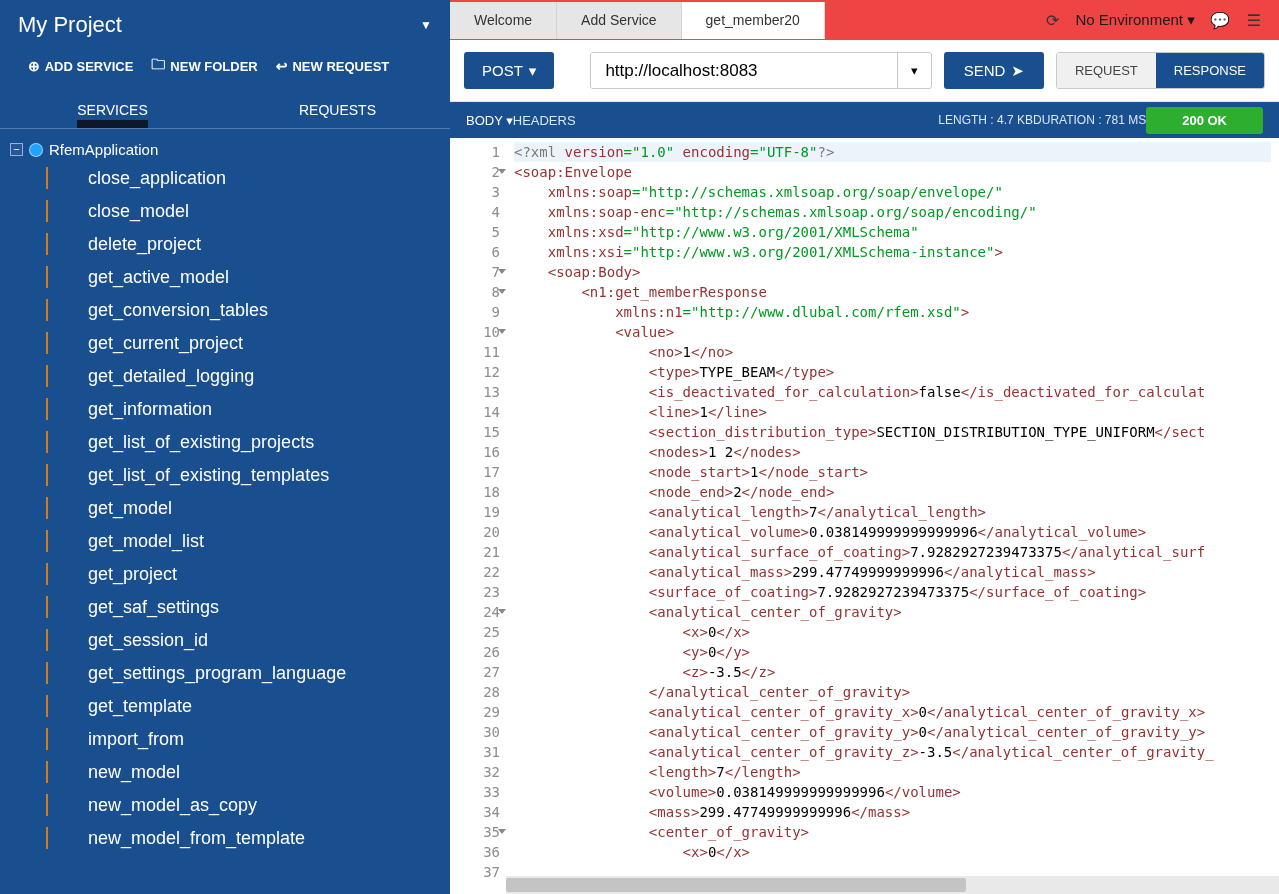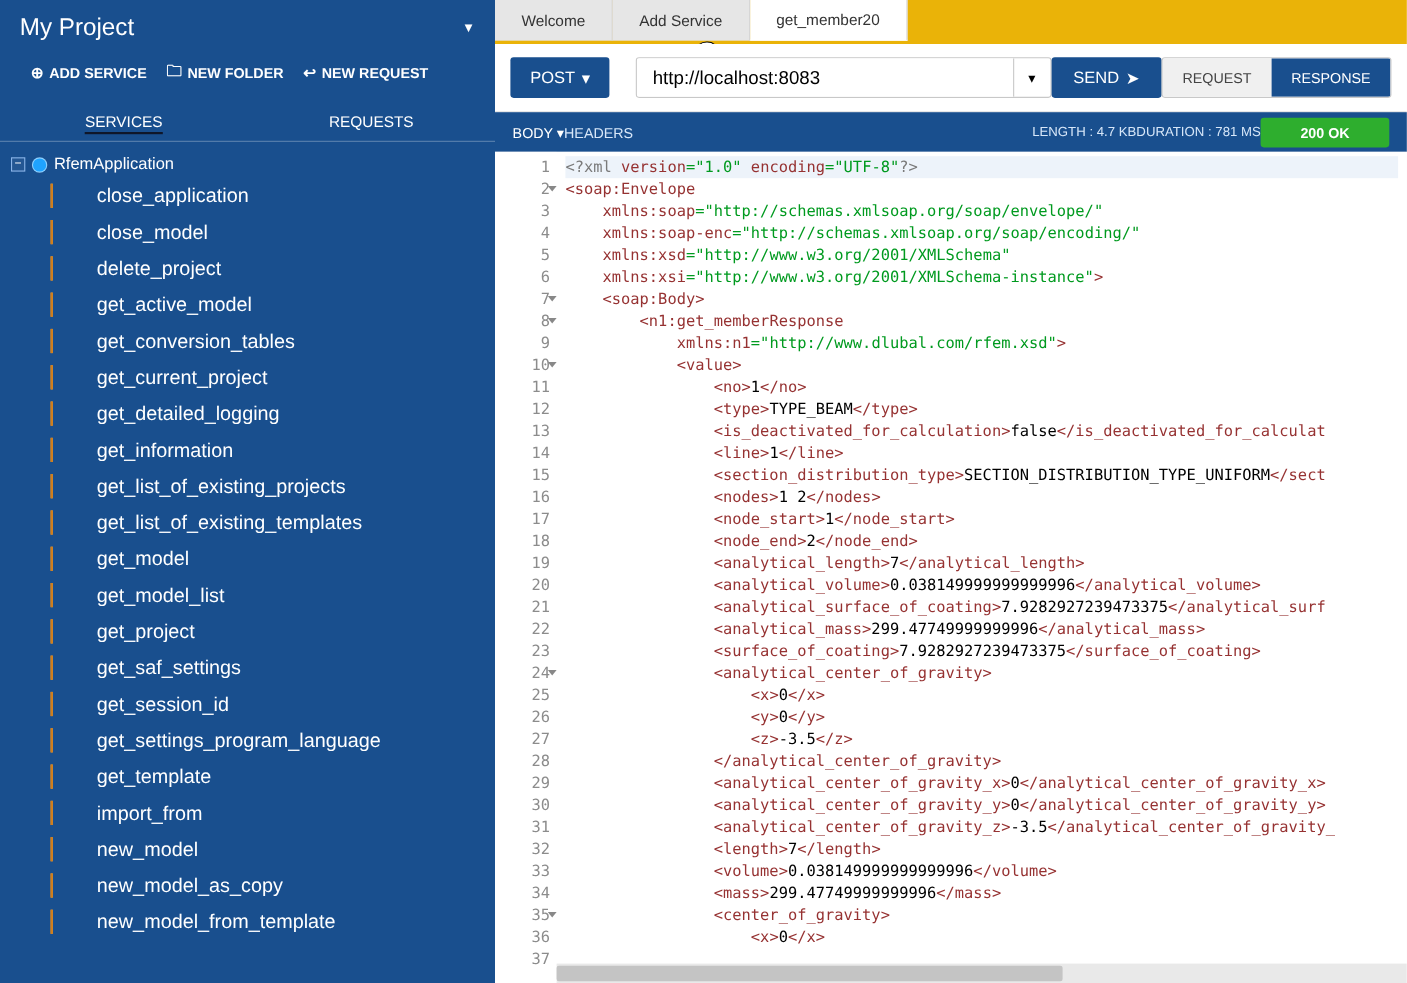--- a/index.html
+++ b/index.html
@@ -9,41 +9,41 @@
 
 .sidebar { width: 450px; background: #194f8e; color: #fff; display: flex; flex-direction: column; }
 .sb-head { padding: 12px 18px 10px 18px; display: flex; justify-content: space-between; align-items: center; }
 .sb-title { font-size: 22px; font-weight: 500; }
 .sb-caret { font-size: 12px; color: #fff; }
 .sb-actions { display: flex; gap: 18px; padding: 6px 18px 14px 28px; font-size: 13px; font-weight: 600; }
 .sb-actbtn { display: flex; align-items: center; gap: 5px; cursor: pointer; }
 .sb-actbtn .ic { font-size: 14px; }
 .sb-tabs { display: flex; border-bottom: 1px solid rgba(255,255,255,.25); }
 .sb-tab { flex: 1; text-align: center; padding: 10px 0; font-size: 14px; font-weight: 500; cursor: pointer; }
-.sb-tab.active span { border-bottom: 2px solid #0f172a; padding-bottom: 2px; }
+.sb-tab.active span { border-bottom: 8px solid #0f172a; padding-bottom: 2px; }
 .sb-tree { flex: 1; overflow: auto; padding: 8px 0; }
 .tree-root { display: flex; align-items: center; gap: 6px; padding: 4px 10px; cursor: pointer; }
 .tree-root .tgl { width: 13px; height: 13px; border: 1px solid #8ab4e8; display: flex; align-items: center; justify-content: center; font-size: 11px; color: #fff; line-height: 1; background: rgba(255,255,255,.05); }
 .globe { width: 14px; height: 14px; border-radius: 50%; background: #1fa3ff; border: 1px solid rgba(255,255,255,.5); position: relative; }
 .tree-root .lbl { font-size: 15px; }
 .tree-item { display: flex; align-items: flex-start; gap: 28px; padding: 6px 10px 6px 46px; font-size: 18px; cursor: pointer; }
 .tree-item .ic { width: 14px; height: 14px; }
 .diamond { width: 12px; height: 12px; transform: rotate(45deg); background: #f2a948; border: 1px solid #d07d1a; }
 
 
 .main { flex: 1; display: flex; flex-direction: column; background: #f4f4f4; min-width: 0; }
-.topbar { height: 40px; background: #eab308; display: flex; align-items: flex-start; flex-direction: column; }
+.topbar { height: 40px; background: #ef4444; display: flex; align-items: center; }
 .tabs { display: flex; flex: 1; }
 .tab { padding: 10px 24px; border-right: 1px solid #d4d4d4; background: #e6e6e6; cursor: pointer; font-size: 14px; color: #333; display: flex; align-items: center; }
 .tab.active { background: #fff; border-bottom: 1px solid #fff; }
 .top-right { display: flex; align-items: center; gap: 16px; padding: 0 18px; }
 .top-ic { font-size: 16px; color: #333; cursor: pointer; }
 .env { font-size: 15px; color: #1a1a1a; cursor: pointer; }
 
-.reqrow { display: flex; padding: 12px 14px; align-items: stretch; background: #fff; border-bottom: 1px solid #e5e5e5; }
+.reqrow { display: flex; gap: 12px; padding: 12px 14px; align-items: stretch; background: #fff; border-bottom: 1px solid #e5e5e5; }
 .method { background: #194f8e; color: #fff; padding: 0 18px; display: flex; align-items: center; gap: 6px; font-size: 15px; border-radius: 3px; cursor: pointer; }
 .urlwrap { flex: 1; display: flex; border: 1px solid #c8c8c8; border-radius: 3px; overflow: hidden; margin-left: 24px; }
 .url { flex: 1; border: none; outline: none; padding: 0 14px; font-size: 17px; color: #000; }
 .urldrop { width: 34px; border-left: 1px solid #c8c8c8; display: flex; align-items: center; justify-content: center; cursor: pointer; }
 .send { background: #194f8e; color: #fff; padding: 0 20px; display: flex; align-items: center; gap: 6px; font-size: 15px; font-weight: 500; border-radius: 3px; cursor: pointer; }
 .rr-toggle { display: flex; border: 1px solid #c8c8c8; border-radius: 3px; overflow: hidden; }
 .rr-toggle .seg { padding: 10px 18px; font-size: 13px; cursor: pointer; }
 .rr-toggle .seg.req { background: #f0f0f0; color: #444; }
 .rr-toggle .seg.res { background: #194f8e; color: #fff; }
 

